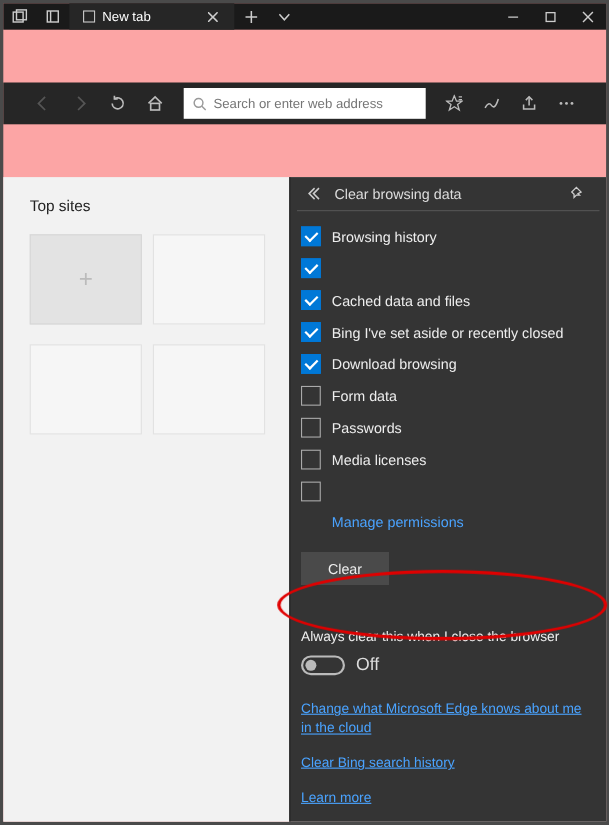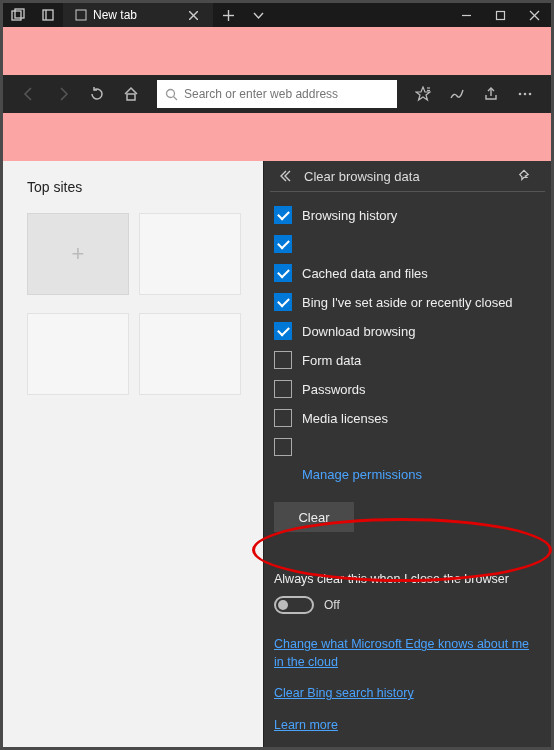--- a/index.html
+++ b/index.html
@@ -13,21 +13,21 @@
   .titlebar .tb-btn { width: 30px; display: flex; align-items: center; justify-content: center; }
   .tab { display: flex; align-items: center; background: #262626; padding: 0 8px 0 12px; width: 150px; font-size: 12px; color: #fff; }
   .tab-title { flex: 1; white-space: nowrap; overflow: hidden; }
   .tab-close { width: 16px; text-align: center; }
   .tb-plus, .tb-down { width: 30px; display: flex; align-items: center; justify-content: center; }
   .tb-spacer { flex: 1; }
   .win-controls { display: flex; }
   .win-controls .wc { width: 34px; display: flex; align-items: center; justify-content: center; color: #ccc; }
 
   
-  .toolbar { height: 38px; background: #262626; display: flex; align-items: center; padding: 0 10px; gap: 2px; }
+  .toolbar { height: 38px; background: #262626; display: flex; align-items: center; padding: 0 20px; gap: 2px; }
   .tool-btn { width: 32px; height: 32px; display: flex; align-items: center; justify-content: center; color: #bbb; }
   .tool-btn.disabled { color: #555; }
   .addr { flex: 1; height: 28px; background: #fff; display: flex; align-items: center; margin: 0 8px; padding: 0 8px; }
   .addr input { border: none; outline: none; flex: 1; font-size: 12px; color: #555; background: transparent; }
   .addr .search-icon { color: #888; margin-right: 6px; }
   .right-tools { display: flex; align-items: center; gap: 2px; }
 
   
   .content { flex: 1; display: flex; position: relative; }
   .page { flex: 1; background: #f2f2f2; padding: 18px 24px; position: relative; }
@@ -52,21 +52,21 @@
   .check-label { color: #eee; text-align: right; }
   .link { color: #4aa3ff; cursor: pointer; }
   .link.underline { text-decoration: underline; }
   .manage-link { margin-left: 28px; margin-top: 4px; margin-bottom: 16px; }
   .clear-btn { width: 80px; height: 30px; background: #4a4a4a; color: #eee; border: none; font-size: 13px; cursor: pointer; margin: 4px 0 16px 0; }
   .toggle-section { margin-top: 24px; margin-bottom: 22px; }
   .toggle-label { font-size: 12.5px; color: #eee; margin-bottom: 10px; }
   .toggle-row { display: flex; align-items: center; gap: 10px; }
   .toggle { width: 40px; height: 18px; border: 2px solid #bbb; border-radius: 10px; position: relative; cursor: pointer; }
   .toggle .knob { position: absolute; left: 2px; top: 2px; width: 10px; height: 10px; border-radius: 50%; background: #bbb; }
-  .toggle-state { font-size: 12px; color: #ddd; }
+  .toggle-state { font-size: 16px; color: #ddd; }
   .panel-links { margin-top: 8px; }
   .panel-links .link { display: block; margin-bottom: 14px; font-size: 12.5px; line-height: 1.4; }
 
   
   .annotation { position: absolute; border: 3px solid #e00000; border-radius: 50%; pointer-events: none; }
 
   svg { display: block; }
 </style>
 </head>
 <body>

